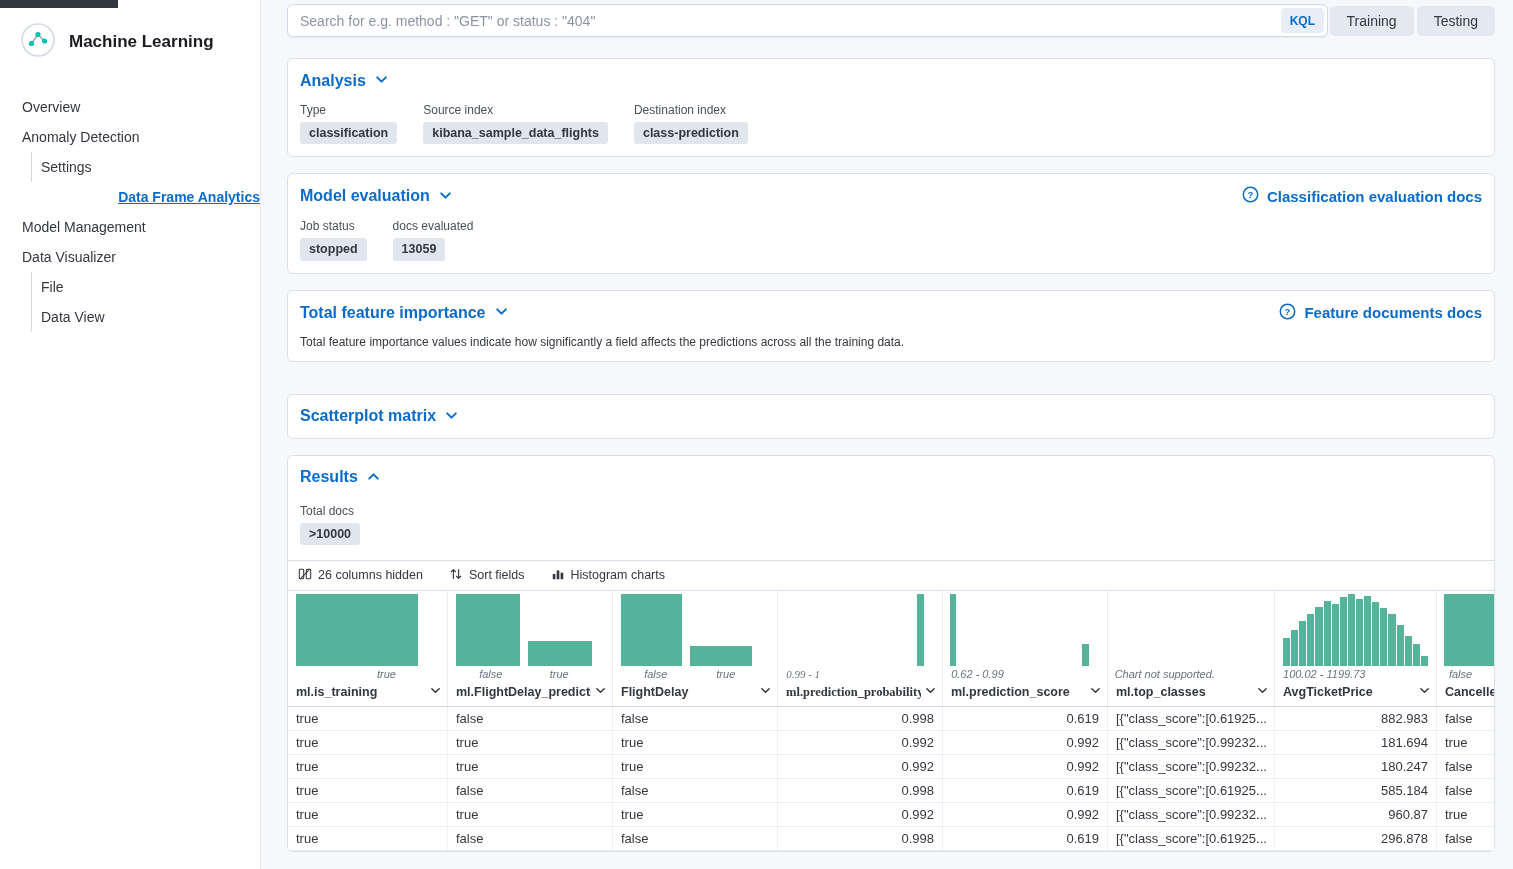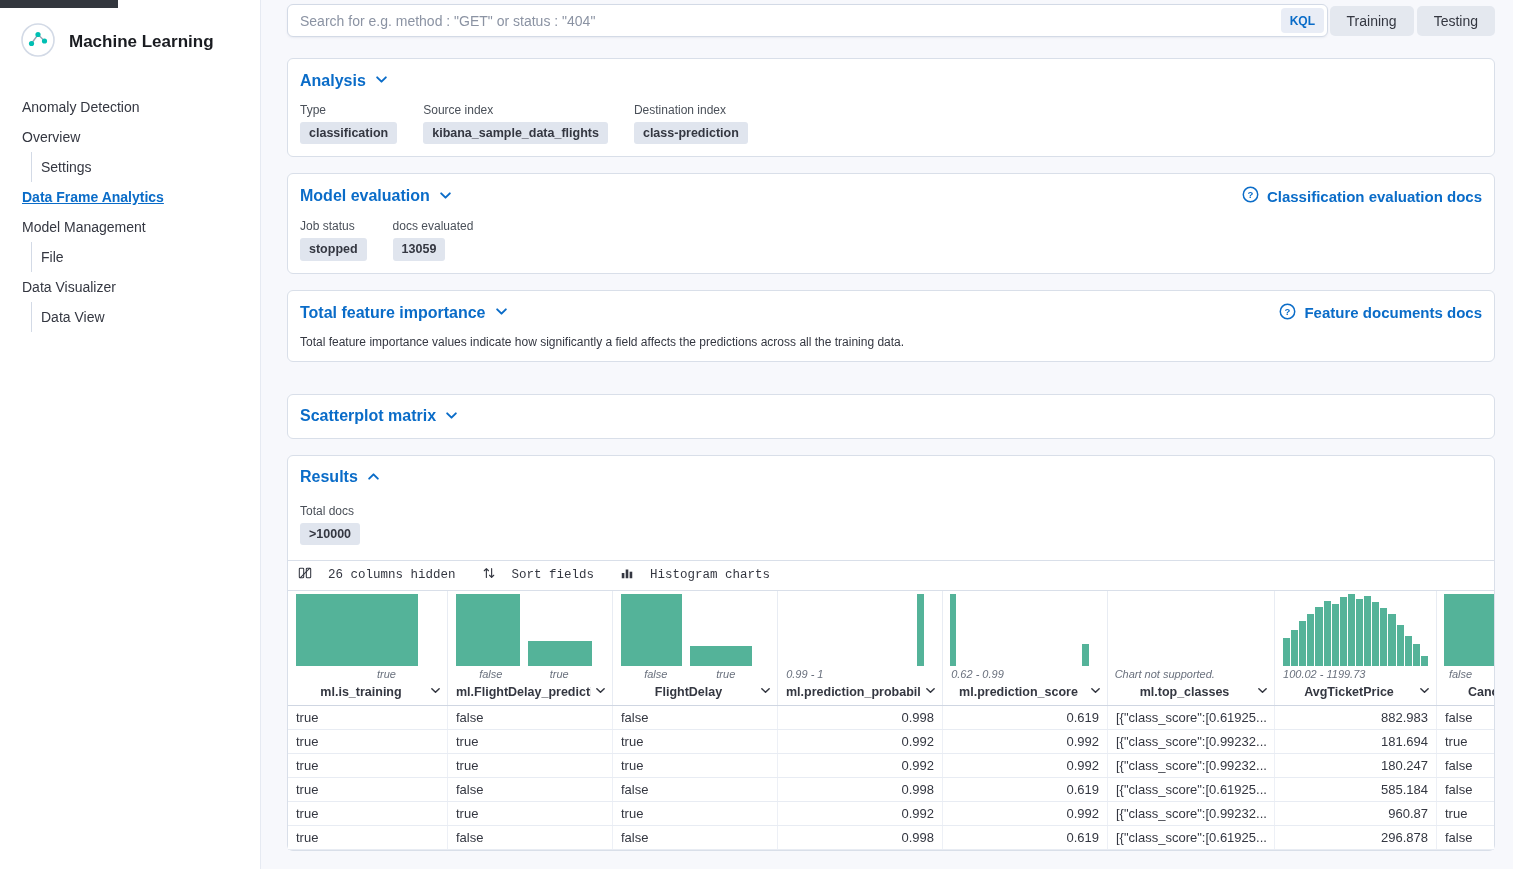--- a/index.html
+++ b/index.html
@@ -8,21 +8,21 @@
   .root { display:flex; width:100%; height:100%; }
 
   
   .sidebar { width:261px; flex:none; background:#fff; border-right:1px solid #e6eaf2; position:relative; }
   .chrome-frag { position:absolute; top:0; left:0; width:118px; height:8px; background:#33373e; }
   .brand { display:flex; align-items:center; gap:13px; padding:22px 0 0 20px; }
   .brand-title { font-size:17px; font-weight:700; color:#1a1c21; }
   .nav { margin-top:30px; }
   .nav-item { font-size:14px; color:#343741; padding:7px 0 7px 22px; cursor:pointer; white-space:nowrap; }
   .nav-item.indent { margin-left:31px; padding-left:9px; border-left:1px solid #d3dae6; }
-  .nav-item.active { color:#0a6cc8; font-weight:700; text-decoration:underline; }
+  .nav-item.active { color:#0a6cc8; font-weight:700; text-decoration:underline;text-align:right; }
 
   
   .main { flex:1; padding:0 18px 0 26px; overflow:hidden; }
   .topbar { display:flex; align-items:center; margin-top:4px; }
   .searchwrap { position:relative; flex:none; width:1041px; height:33px; }
   .search { width:100%; height:100%; border:1px solid #d3dae6; border-radius:6px; background:#fff;
             padding:0 52px 0 12px; font-size:14px; font-family:"Liberation Sans", sans-serif; color:#343741;
             box-shadow:0 1px 2px rgba(152,162,179,.15); outline:none; }
   .search::placeholder { color:#8b93a3; }
   .kql { position:absolute; right:4px; top:4px; bottom:4px; border:none; background:#e9edf6; color:#0a6cc8;
@@ -46,38 +46,38 @@
            padding:3px 9px; border-radius:3px; line-height:1.3; }
   .panel-desc { margin-top:12px; font-size:12px; color:#343741; }
 
   
   .panel.results { padding:0; }
   .results-top { padding:12px 12px 15px 12px; }
   .total-docs-label { font-size:12px; color:#4a5059; margin-top:17px; margin-bottom:5px; }
   .results-subtitle { margin-top:21px; font-size:13.5px; color:#343741; }
   .gtoolbar { border-top:1px solid #d9dfe9; border-bottom:1px solid #d9dfe9; height:31px; display:flex;
               align-items:center; padding-left:10px; gap:26px; }
-  .tool { display:flex; align-items:center; gap:16px; font-size:12.5px; color:#343741; background:none;
-          border:none; cursor:pointer; font-family:Liberation Mono, monospace; }
+  .tool { display:flex; align-items:center; gap:6px; font-size:12.5px; color:#343741; background:none;
+          border:none; cursor:pointer; font-family:Liberation Sans, sans-serif; }
   .tool svg { color:#343741; }
 
   
   .grid { overflow:hidden; width:100%; }
   .grid-inner { width:1269px; }
   .ghead { display:flex; border-bottom:1px solid #cfd6e2; }
   .gcol { flex:none; border-right:1px solid #e8ecf3; }
   .gchart { position:relative; height:72px; margin-top:3px; }
   .gbar { position:absolute; bottom:0; background:#54b399; }
   .ghist { position:absolute; left:5%; right:5%; top:0; bottom:0; display:flex; align-items:flex-end; gap:1px; }
   .ghbar { flex:1; background:#54b399; }
   .glabels { position:relative; height:17px; font-size:11px; font-style:italic; color:#69707d; }
   .glabels span { position:absolute; top:2px; white-space:nowrap; }
   .gname { display:flex; align-items:center; gap:4px; font-size:12.5px; font-weight:700; color:#343741;
            padding:2px 6px 6px 8px; cursor:pointer; }
-  .gname-text { flex:1; overflow:hidden; white-space:nowrap;text-align:center; }
+  .gname-text { flex:1; overflow:hidden; white-space:nowrap; }
   .gname svg { flex:none; }
   .grow { display:flex; border-bottom:1px solid #e8ecf3; height:24px; background:#fff; }
   .gcell { flex:none; font-size:13px; color:#343741; padding:4px 8px 0 8px; overflow:hidden;
            white-space:nowrap; border-right:1px solid #edf0f6; }
   .gcell.right { text-align:right; }
 </style>
 </head>
 <body>
 
 <div class="root">
@@ -90,27 +90,27 @@
           <circle cx="18" cy="18" r="16" fill="none" stroke="#d3dae6" stroke-width="1.6"></circle>
           <path d="M11.5 21.5 L18 12.5 L24.5 19" stroke="#98a2b3" stroke-width="1.4" fill="none"></path>
           <circle cx="11.5" cy="21.5" r="2.6" fill="#00bfb3"></circle>
           <circle cx="18" cy="12.5" r="2.6" fill="#00bfb3"></circle>
           <circle cx="24.5" cy="19" r="2.6" fill="#00bfb3"></circle>
         </svg>
       </span>
       <span class="brand-title">Machine Learning</span>
     </div>
     <nav class="nav">
+      <div class="nav-item">Overview</div>
       <div class="nav-item">Anomaly Detection</div>
-      <div class="nav-item">Overview</div>
       <div class="nav-item indent">Settings</div>
       <div class="nav-item active">Data Frame Analytics</div>
       <div class="nav-item">Model Management</div>
+      <div class="nav-item">Data Visualizer</div>
       <div class="nav-item indent">File</div>
-      <div class="nav-item">Data Visualizer</div>
       <div class="nav-item indent">Data View</div>
     </nav>
   </aside>
 
   <main class="main">
 
     <div class="topbar">
       <div class="searchwrap">
         <input class="search" type="text" placeholder="Search for e.g. method : &quot;GET&quot; or status : &quot;404&quot;" style="">
         <button class="kql">KQL</button>
@@ -283,21 +283,21 @@
                   <span style="left: 19%;">false</span>
                   <span style="left: 63%;">true</span>
                 </div>
                 <div class="gname">
                   <span class="gname-text">FlightDelay</span>
                   <span><svg width="11" height="11" viewBox="0 0 12 12">
                       <path d="M2 4l4 4 4-4" fill="none" stroke="currentColor" stroke-width="1.6" stroke-linecap="round" stroke-linejoin="round"></path>
                     </svg></span>
                 </div>
               </div>
-              <div class="gcol" style="width: 165px;">
+              <div class="gcol" style="width: 165px; font-family: Liberation Serif, serif;">
                 <div class="gchart">
                   <div class="gbar" style="left: 85%; width: 4%; height: 100%;"></div>
                 </div>
                 <div class="glabels">
                   <span style="left: 5%;">0.99 - 1</span>
                 </div>
                 <div class="gname">
                   <span class="gname-text">ml.prediction_probability</span>
                   <span><svg width="11" height="11" viewBox="0 0 12 12">
                       <path d="M2 4l4 4 4-4" fill="none" stroke="currentColor" stroke-width="1.6" stroke-linecap="round" stroke-linejoin="round"></path>

